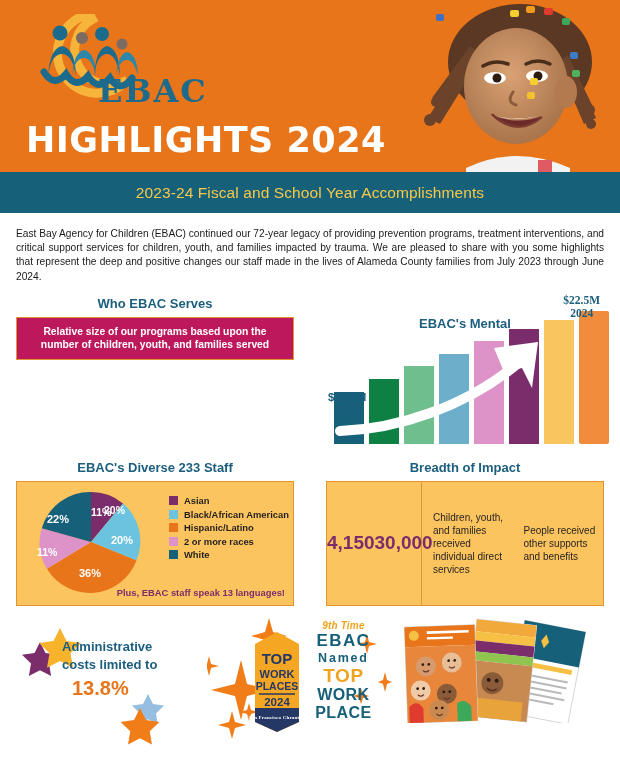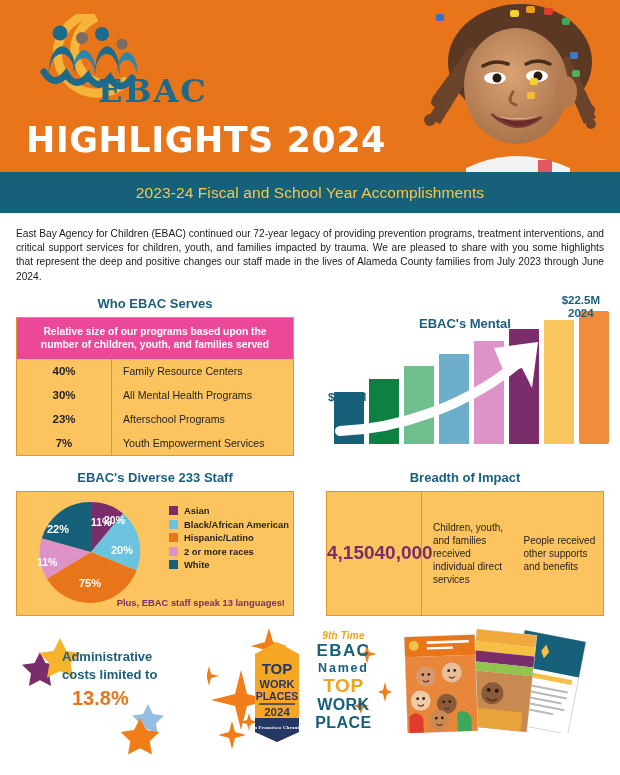--- a/index.html
+++ b/index.html
@@ -81,21 +81,21 @@
     font-size: 13px;
     margin-bottom: 6px;
   }
 
   
   .serves-table {
     border: 1px solid #E0952F;
     background: #FBC45E;
   }
   .serves-head {
-    background: #ec4899;
+    background: #be185d;
     color: #ffffff;
     font-weight: bold;
     font-size: 10.3px;
     line-height: 13.5px;
     text-align: center;
     padding: 7px 8px;
   }
   .serves-body { display: flex; }
   .serves-pct-col {
     width: 95px;
@@ -131,21 +131,21 @@
   .growth-svg { position: absolute; left: 0; top: 0; }
   .glabel {
     position: absolute;
     color: #1B5E7E;
     font-weight: bold;
     font-size: 11.5px;
     line-height: 13.5px;
     text-align: center;
   }
   .glabel-start { left: 2px; top: 95px; }
-  .glabel-end { right: 4px; top: -2px; }
+  .glabel-end { right: 4px; top: -2px; font-family: Liberation Serif, serif; }
 
   
   .pie-panel {
     border: 1px solid #E0952F;
     background: #FBC45E;
     height: 125px;
     position: relative;
   }
   .pie-svg { position: absolute; left: 8px; top: 6px; }
   .legend {
@@ -388,34 +388,20 @@
 </div>
 
 <div class="intro">East Bay Agency for Children (EBAC) continued our 72-year legacy of providing prevention programs, treatment interventions, and critical support services for children, youth, and families impacted by trauma. We are pleased to share with you some highlights that represent the deep and positive changes our staff made in the lives of Alameda County families from July 2023 through June 2024.</div>
 
 <div class="row" style="margin-top:12px;">
 
   <div class="col">
     <div class="sect-title">Who EBAC Serves</div>
     <div class="serves-table">
       <div class="serves-head">Relative size of our programs based upon the number of children, youth, and families served</div>
-      <div class="serves-body">
-        <div class="serves-pct-col">
-          <div class="serves-pct">40%</div>
-          <div class="serves-pct">30%</div>
-          <div class="serves-pct">23%</div>
-          <div class="serves-pct">7%</div>
-        </div>
-        <div class="serves-lbl-col">
-          <div class="serves-lbl">Family Resource Centers</div>
-          <div class="serves-lbl">All Mental Health Programs</div>
-          <div class="serves-lbl">Afterschool Programs</div>
-          <div class="serves-lbl">Youth Empowerment Services</div>
-        </div>
-      </div>
     </div>
   </div>
 
   <div class="col">
     <div class="growth-wrap">
       <div class="growth-title">EBAC's Mental</div>
 
       <svg class="growth-svg" width="286" height="150" viewBox="0 0 286 150">
 
         <rect x="8" y="96" width="30" height="52" fill="#16607A"></rect>
@@ -464,21 +450,21 @@
         <path d="M66 54 L16.8 40.3 A50 50 0 0 1 66 4 Z" fill="#16607A"></path>
 
         <text x="79" y="26" fill="#ffffff" font-size="10.5" font-weight="bold" font-family="Liberation Sans, sans-serif">20%</text>
         <text x="78" y="25" fill="#ffffff" font-size="10.5" font-weight="bold" opacity="0" font-family="Liberation Sans, sans-serif">x</text>
         <text x="76" y="25" fill="#ffffff" font-size="10.5" font-weight="bold" font-family="Liberation Sans, sans-serif" opacity="0">y</text>
       </svg>
 
       <div style="position:absolute;left:8px;top:6px;width:140px;height:113px;pointer-events:none;">
         <span style="position:absolute;left:66px;top:18px;color:#fff;font-size:10.5px;font-weight:bold;">11%</span>
         <span style="position:absolute;left:86px;top:46px;color:#fff;font-size:11px;font-weight:bold;">20%</span>
-        <span style="position:absolute;left:54px;top:79px;color:#fff;font-size:11px;font-weight:bold;">75%</span>
+        <span style="position:absolute;left:54px;top:79px;color:#fff;font-size:11px;font-weight:bold;">36%</span>
         <span style="position:absolute;left:12px;top:58px;color:#fff;font-size:10.5px;font-weight:bold;">11%</span>
         <span style="position:absolute;left:22px;top:25px;color:#fff;font-size:11px;font-weight:bold;">22%</span>
       </div>
 
       <div class="legend">
         <div class="leg-row">
           <span class="leg-sw" style="background:#7B2D6B"></span>
           <span class="leg-txt">Asian</span>
         </div>
         <div class="leg-row">
@@ -501,21 +487,21 @@
 
       <div class="pie-note">Plus, EBAC staff speak 13 languages!</div>
     </div>
   </div>
 
   <div class="col">
     <div class="sect-title">Breadth of Impact</div>
     <div class="impact-panel">
       <div class="impact-left">
         <div class="impact-num">4,150</div>
-        <div class="impact-num">40,000</div>
+        <div class="impact-num">30,000</div>
       </div>
       <div class="impact-right">
         <div class="impact-txt">Children, youth, and families received individual direct services</div>
         <div class="impact-txt">People received other supports and benefits</div>
       </div>
     </div>
   </div>
 </div>
 
 <div class="bottom">

